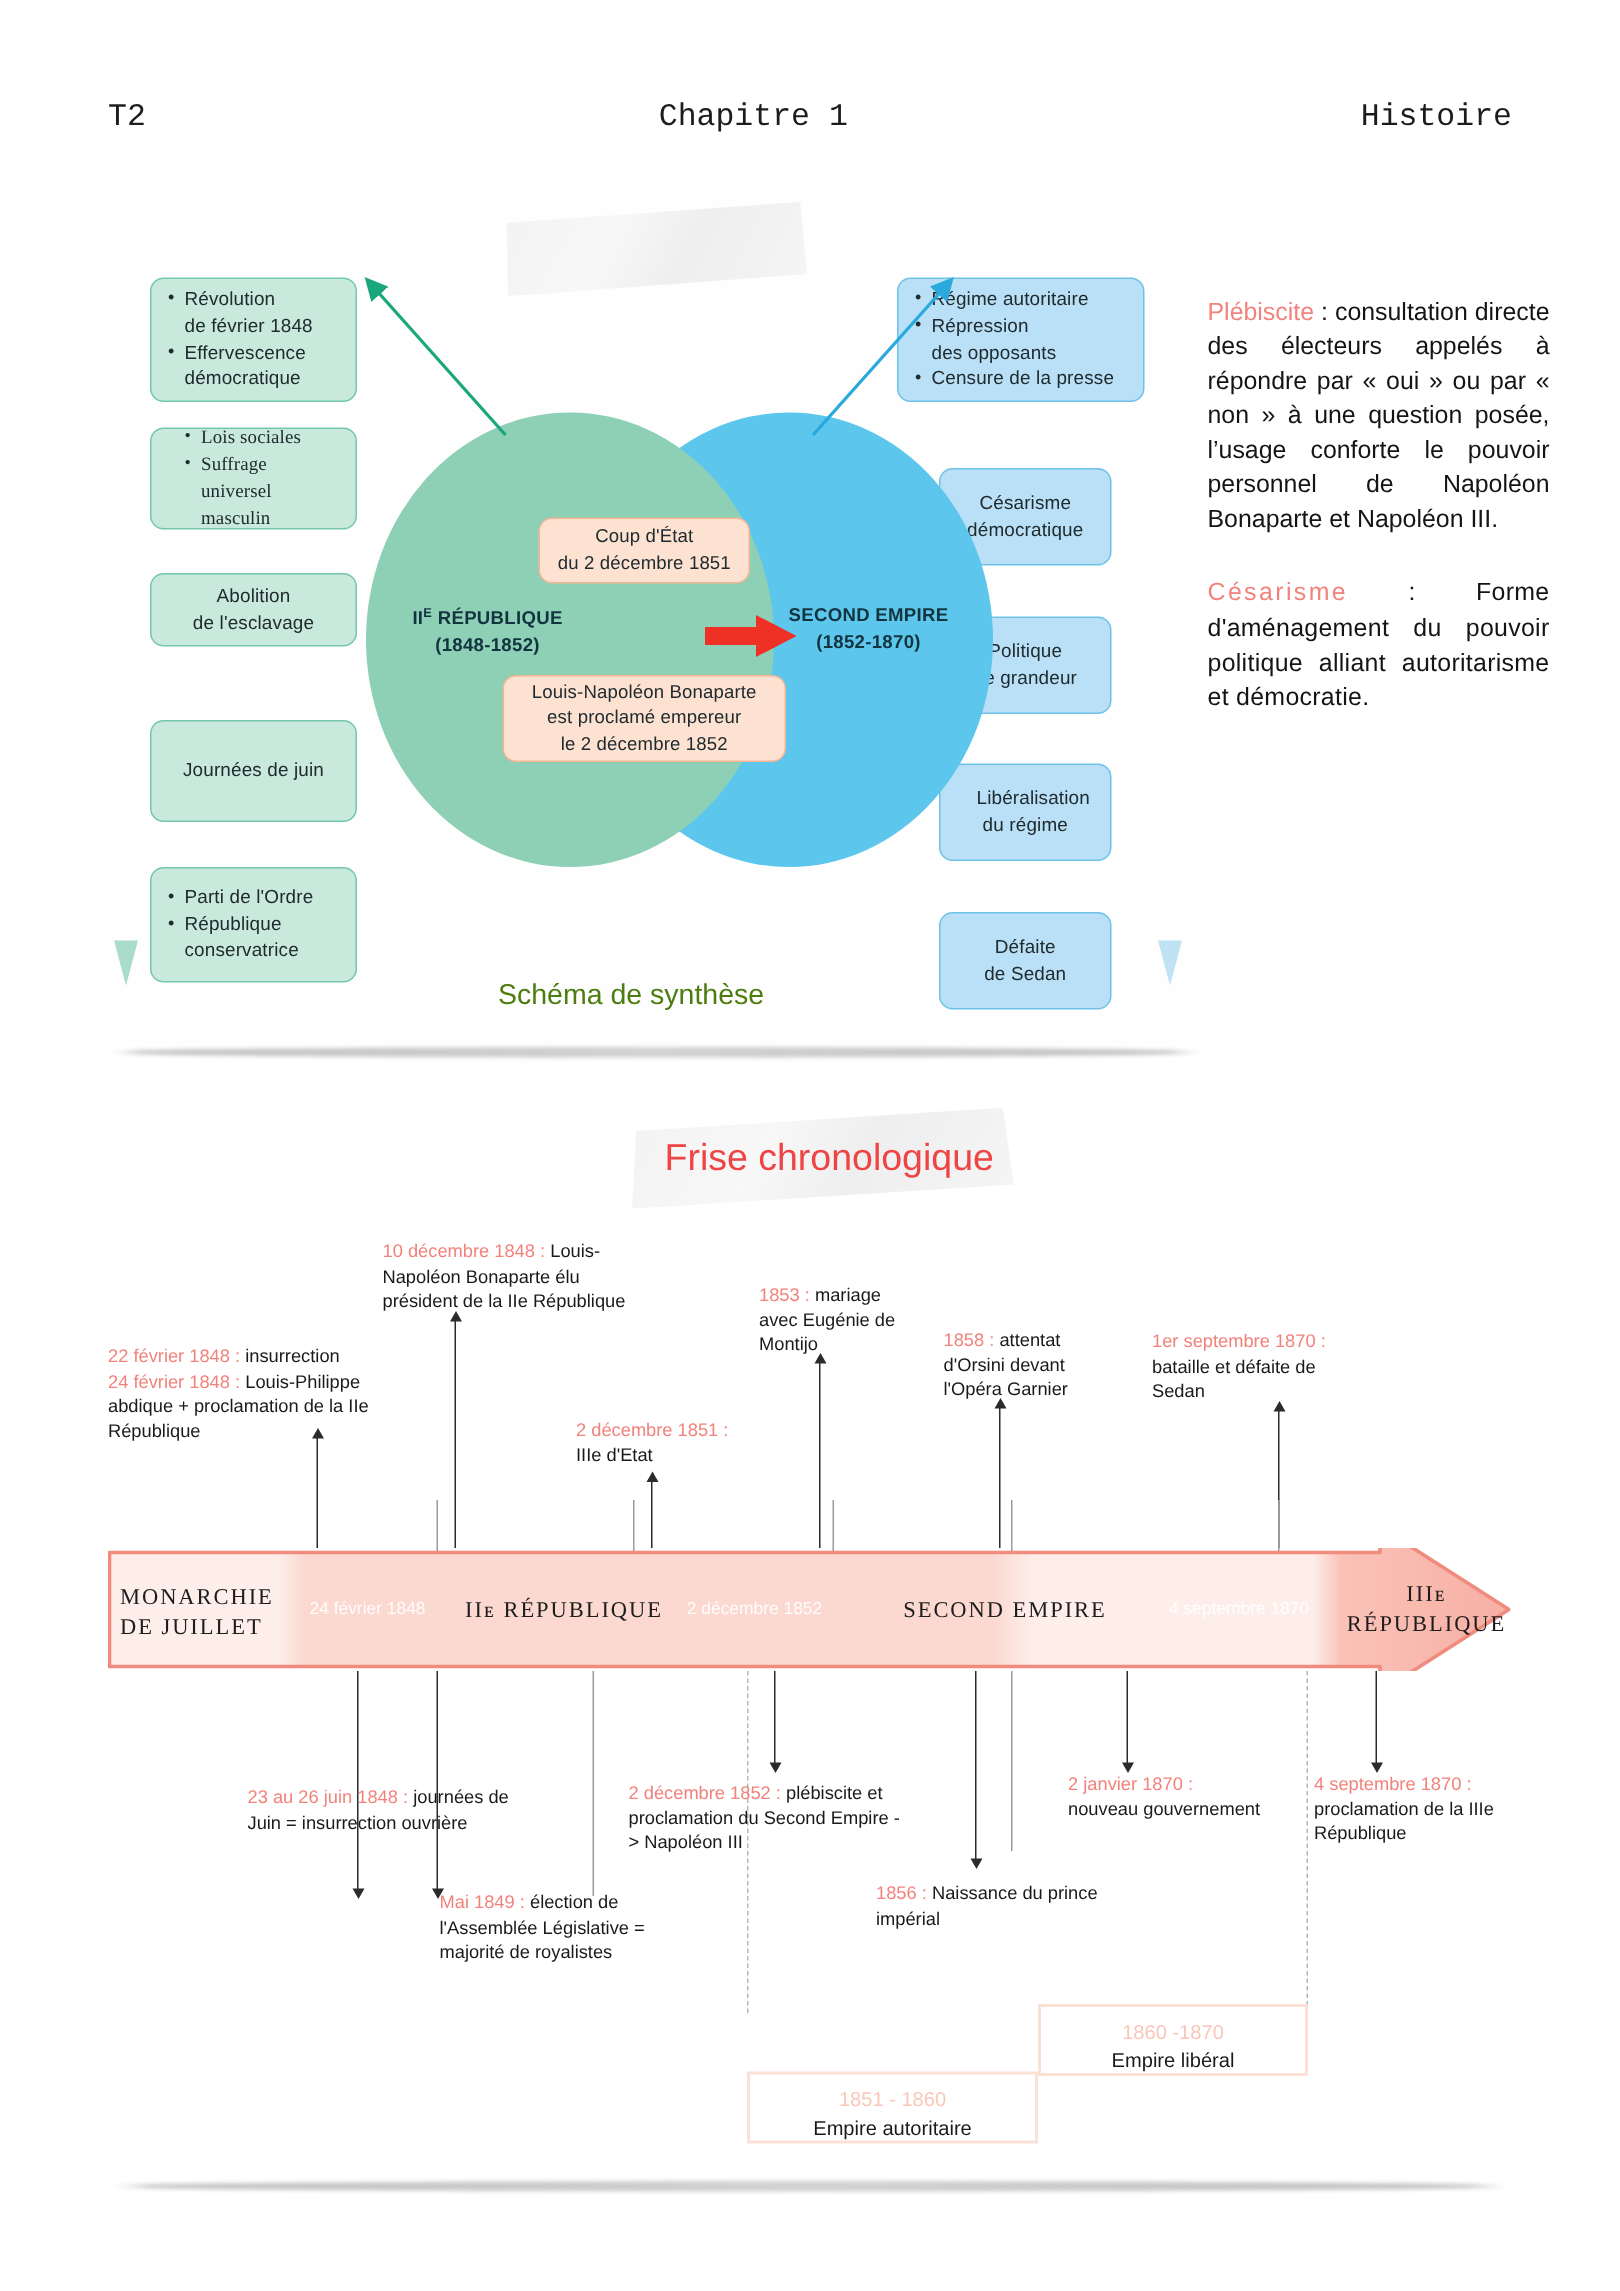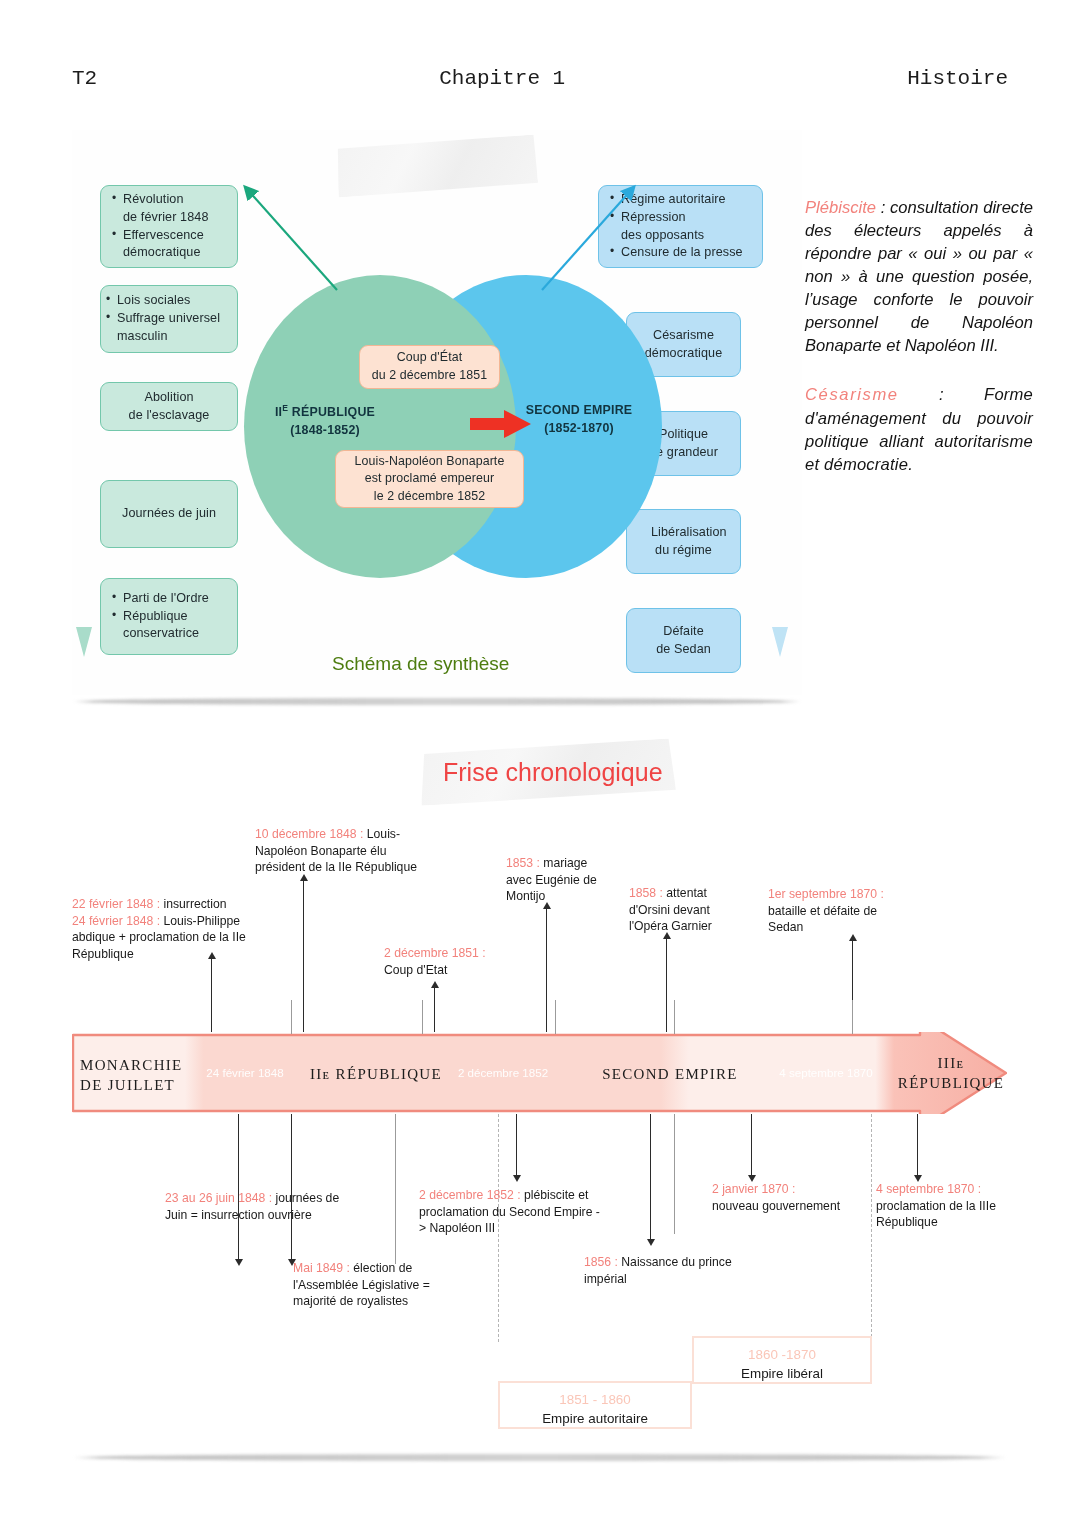--- a/index.html
+++ b/index.html
@@ -102,21 +102,21 @@
     background: #b9e0f6;
     border: 1.4px solid #6ec2e8;
   }
   .box-peach {
     background: #fde2d2;
     border: 1.4px solid #f3b694;
   }
 
   
   #box-revolution { left: 28px;  top: 55px;  width: 138px; height: 83px;  padding: 0 11px; }
-  #box-lois       { left: 28px;  top: 155px; width: 138px; height: 68px;  padding: 0 5px; }
+  #box-lois       { left: 28px;  top: 155px; width: 138px; height: 68px;  padding: 0 22px; font-family: Liberation Serif, serif; }
   #box-abolition  { left: 28px;  top: 252px; width: 138px; height: 49px;  padding: 0 11px; }
   #box-journees   { left: 28px;  top: 350px; width: 138px; height: 68px;  padding: 0 11px; }
   #box-parti      { left: 28px;  top: 448px; width: 138px; height: 77px;  padding: 0 11px; }
 
   
   #box-regime      { left: 526px; top: 55px;  width: 165px; height: 83px; padding: 0 11px; }
   #box-cesarisme   { left: 554px; top: 182px; width: 115px; height: 65px; padding: 0 8px; }
   #box-politique   { left: 554px; top: 281px; width: 115px; height: 65px; padding: 0 8px; }
   #box-liberal     { left: 554px; top: 379px; width: 115px; height: 65px; padding: 0 24px; }
   #box-sedan       { left: 554px; top: 478px; width: 115px; height: 65px; padding: 0 8px; }
@@ -295,21 +295,20 @@
     background: linear-gradient(to right, rgba(140,140,140,0) 0%, rgba(140,140,140,.55) 3%, rgba(165,165,165,.50) 50%, rgba(140,140,140,.55) 97%, rgba(140,140,140,0) 100%);
     border-radius: 50%;
     filter: blur(1.4px);
   }
 
   
   #definitions {
     position: absolute;
     left: 805px; top: 196px;
     width: 228px;
-    font-style: italic;
   }
   .defblock { margin-bottom: 26px; }
   .defblock p {
     margin: 0;
     font-size: 16.6px;
     line-height: 1.39;
     text-align: justify;
     color: #141414;
   }
   .defterm { color: #f2827c; }
@@ -519,21 +518,21 @@
   </div>
   <div class="ptr up" style="left:211px; top:258px; height:74px;"></div>
 
   <div class="annot" style="left:255px; top:126px; width:175px;">
     <span class="d">10 décembre 1848</span><span class="d"> : </span><span>Louis-Napoléon Bonaparte élu président de la IIe République</span>
   </div>
   <div class="ptr up" style="left:303px; top:180px; height:152px;"></div>
 
   <div class="annot" style="left:384px; top:245px; width:170px;">
     <div><span class="d">2 décembre 1851</span><span class="d"> : </span></div>
-    <div>Coup d'Etat</div>
+    <div>IIIe d'Etat</div>
   </div>
   <div class="ptr up" style="left:434px; top:287px; height:45px;"></div>
 
   <div class="annot" style="left:506px; top:155px; width:100px;">
     <span class="d">1853</span><span class="d"> : </span><span>mariage avec Eugénie de Montijo</span>
   </div>
   <div class="ptr up" style="left:546px; top:208px; height:124px;"></div>
 
   <div class="annot" style="left:629px; top:185px; width:108px;">
     <span class="d">1858</span><span class="d"> : </span><span>attentat d'Orsini devant l'Opéra Garnier</span>

